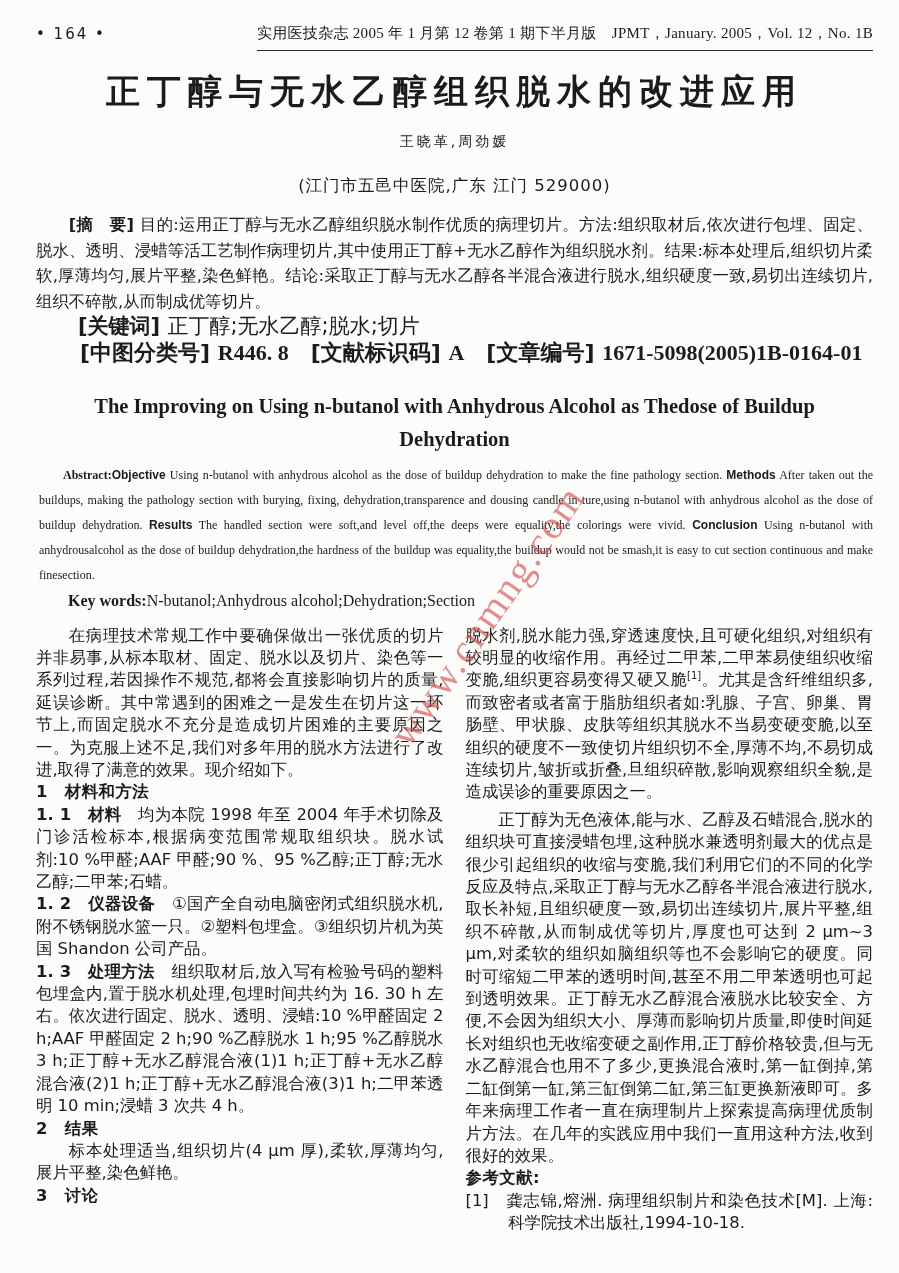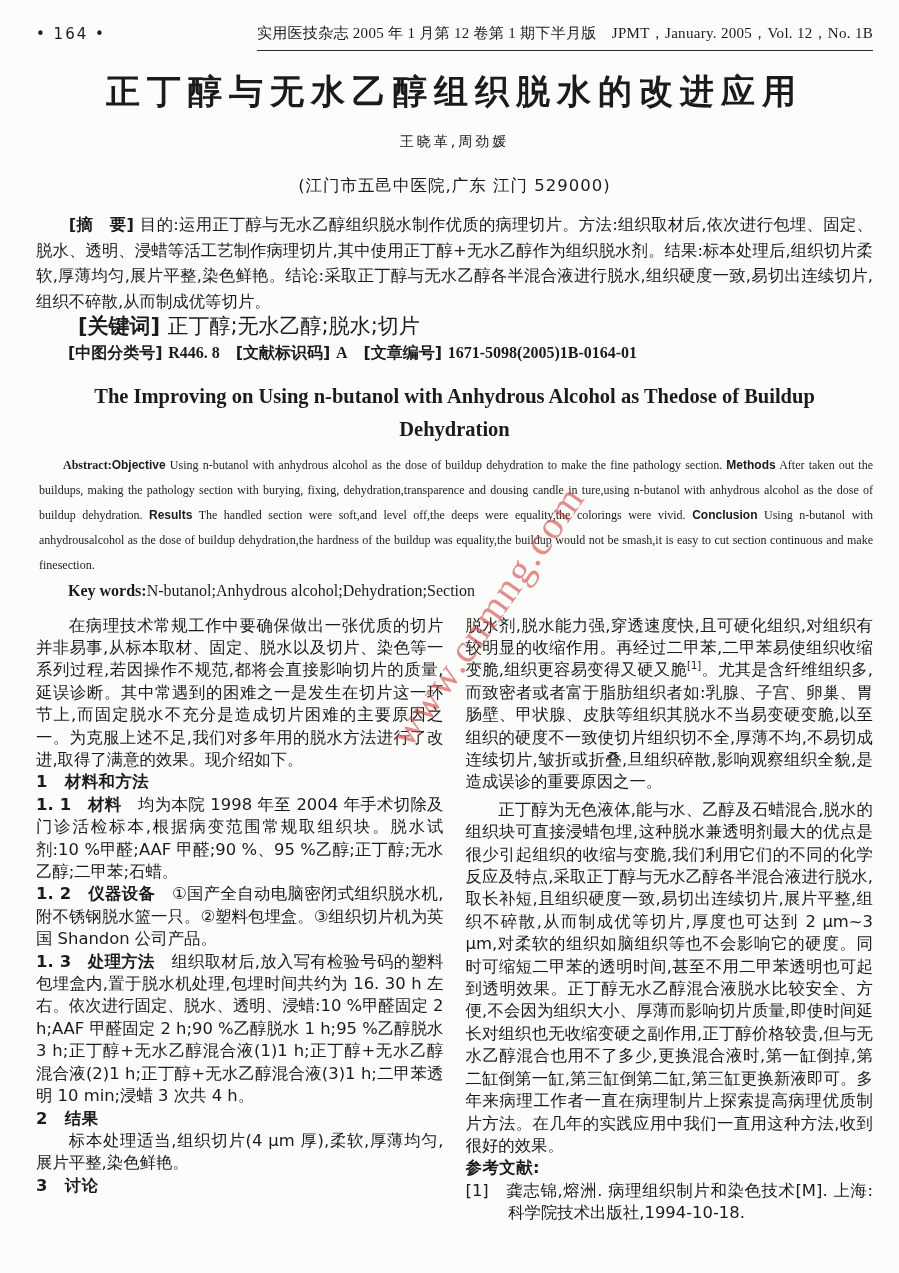--- a/index.html
+++ b/index.html
@@ -24,24 +24,24 @@
   .pagenum{letter-spacing:2px;padding-bottom:8px;}
   .journal{border-bottom:1.6px solid #2a2a2a;padding-bottom:7px;letter-spacing:.3px;font-family:"Liberation Serif","DejaVu Serif",serif;}
 
   
   .title-cn{margin:18px 0 0 0;text-align:center;font-size:34px;font-weight:bold;letter-spacing:7px;line-height:44px;}
   .authors-cn{margin-top:20px;text-align:center;font-size:14px;letter-spacing:3px;}
   .affil-cn{margin-top:24px;text-align:center;font-size:16.5px;letter-spacing:1px;}
 
   .abstract-cn{margin:15px 0 0 0;font-size:16.4px;line-height:25.6px;text-align:justify;text-indent:2em;}
   .keywords-cn{margin:0;font-size:21px;line-height:25.6px;text-indent:2em;}
-  .clc{margin:0;font-size:16px;line-height:25.6px;text-indent:2em;}
+  .clc{margin:0;font-size:22px;line-height:25.6px;text-indent:2em;}
 
   
-  .en-title{margin-top:14px;text-align:center;font-family:"Liberation Serif","DejaVu Serif",serif;font-weight:bold;font-size:20.5px;line-height:33px;}
+  .en-title{margin-top:24px;text-align:center;font-family:"Liberation Serif","DejaVu Serif",serif;font-weight:bold;font-size:20.5px;line-height:33px;}
   .en-authors{margin-top:1px;text-align:center;font-family:"Liberation Serif","DejaVu Serif",serif;font-size:18px;letter-spacing:.5px;}
   .en-affil{margin-top:5px;text-align:center;font-family:"Liberation Serif","DejaVu Serif",serif;font-style:italic;font-size:15.5px;}
   .en-abstract{margin:7px 0 0 3px;font-family:"Liberation Serif","DejaVu Serif",serif;font-size:12px;line-height:25px;text-align:justify;text-indent:2em;}
   .en-keywords{margin:0;font-family:"Liberation Serif","DejaVu Serif",serif;font-size:16px;line-height:25px;text-indent:2em;}
 
   
   .cols{display:flex;gap:22px;margin-top:12px;}
   .col{flex:1;font-size:16.4px;line-height:22.4px;text-align:justify;}
   .blk{margin:0;}
   .blk.para.ind{text-indent:2em;}

